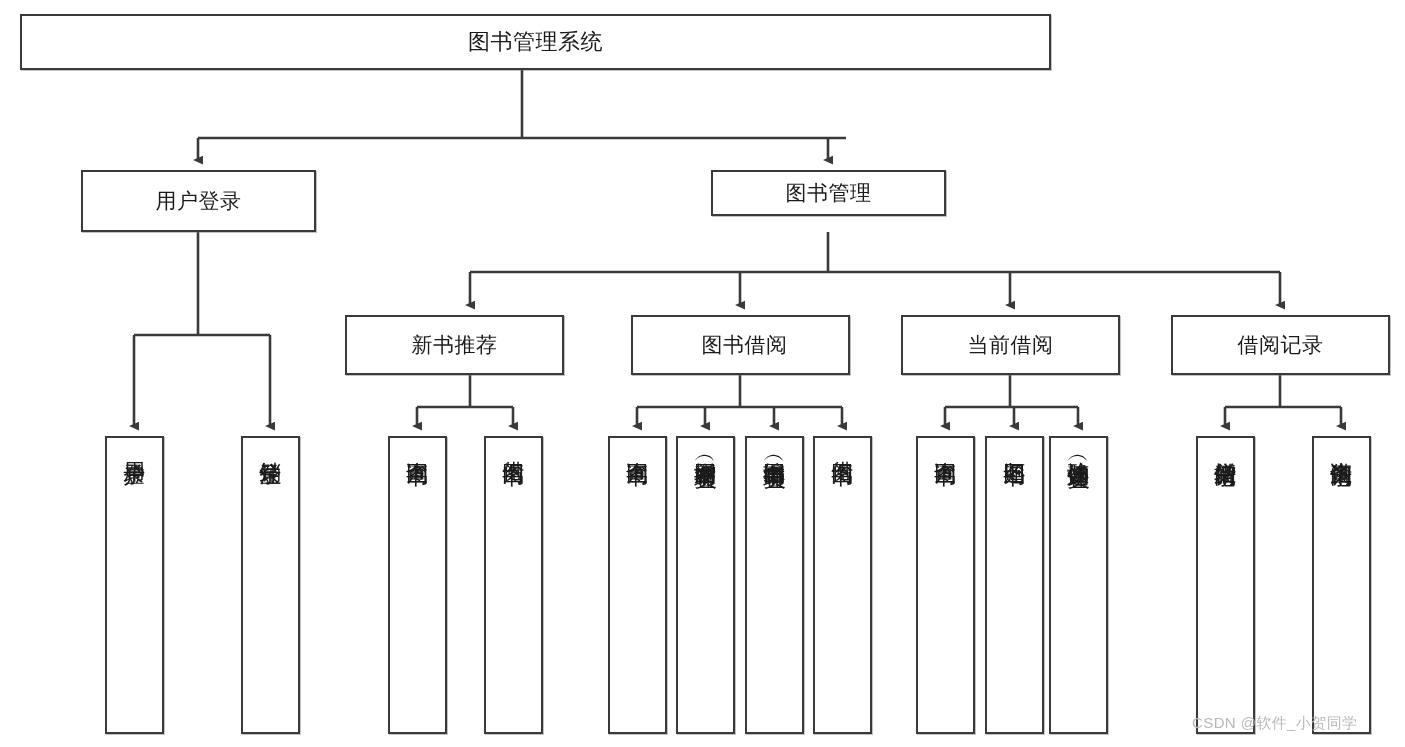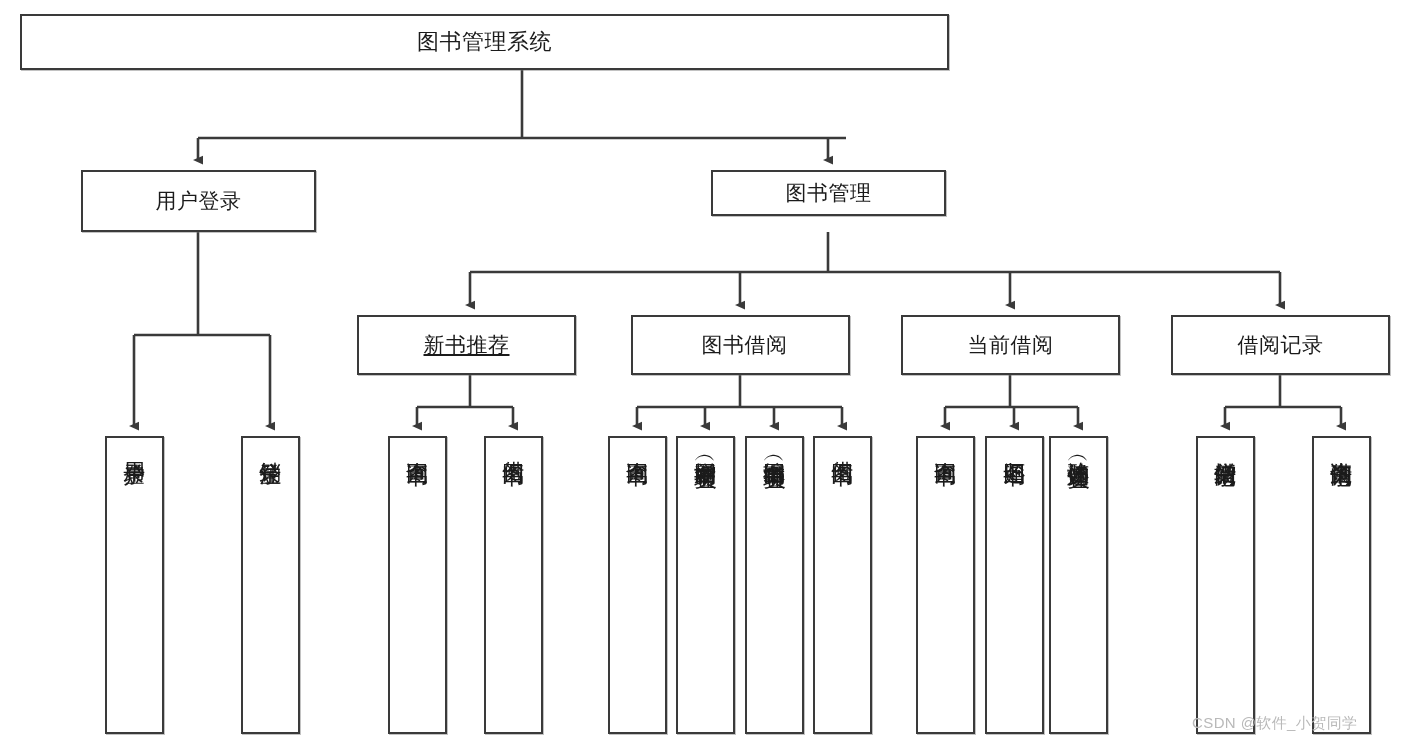--- a/index.html
+++ b/index.html
@@ -113,32 +113,32 @@
       <path d="M1014,407 L1014,426" marker-end="url(#arrow)"></path>
       <path d="M1078,407 L1078,426" marker-end="url(#arrow)"></path>
 
       <path d="M1280,375 L1280,407"></path>
       <path d="M1225,407 L1341,407"></path>
       <path d="M1225,407 L1225,426" marker-end="url(#arrow)"></path>
       <path d="M1341,407 L1341,426" marker-end="url(#arrow)"></path>
     </g>
   </svg>
 
-  <div class="node horiz root" style="left:20px; top:14px; width:929px; height:56px;">
+  <div class="node horiz root" style="left:20px; top:14px; width:1031px; height:56px;">
     <span class="lbl">图书管理系统</span>
   </div>
 
   <div class="node horiz" style="left:81px; top:170px; width:235px; height:62px;">
     <span class="lbl">用户登录</span>
   </div>
   <div class="node horiz" style="left:711px; top:170px; width:235px; height:46px;">
     <span class="lbl">图书管理</span>
   </div>
 
-  <div class="node horiz" style="left:357px; top:315px; width:219px; height:60px;text-decoration:underline;">
+  <div class="node horiz" style="left:345px; top:315px; width:219px; height:60px;">
     <span class="lbl">新书推荐</span>
   </div>
   <div class="node horiz" style="left:631px; top:315px; width:219px; height:60px;padding-left:8px;">
     <span class="lbl">图书借阅</span>
   </div>
   <div class="node horiz" style="left:901px; top:315px; width:219px; height:60px;">
     <span class="lbl">当前借阅</span>
   </div>
   <div class="node horiz" style="left:1171px; top:315px; width:219px; height:60px;">
     <span class="lbl">借阅记录</span>

